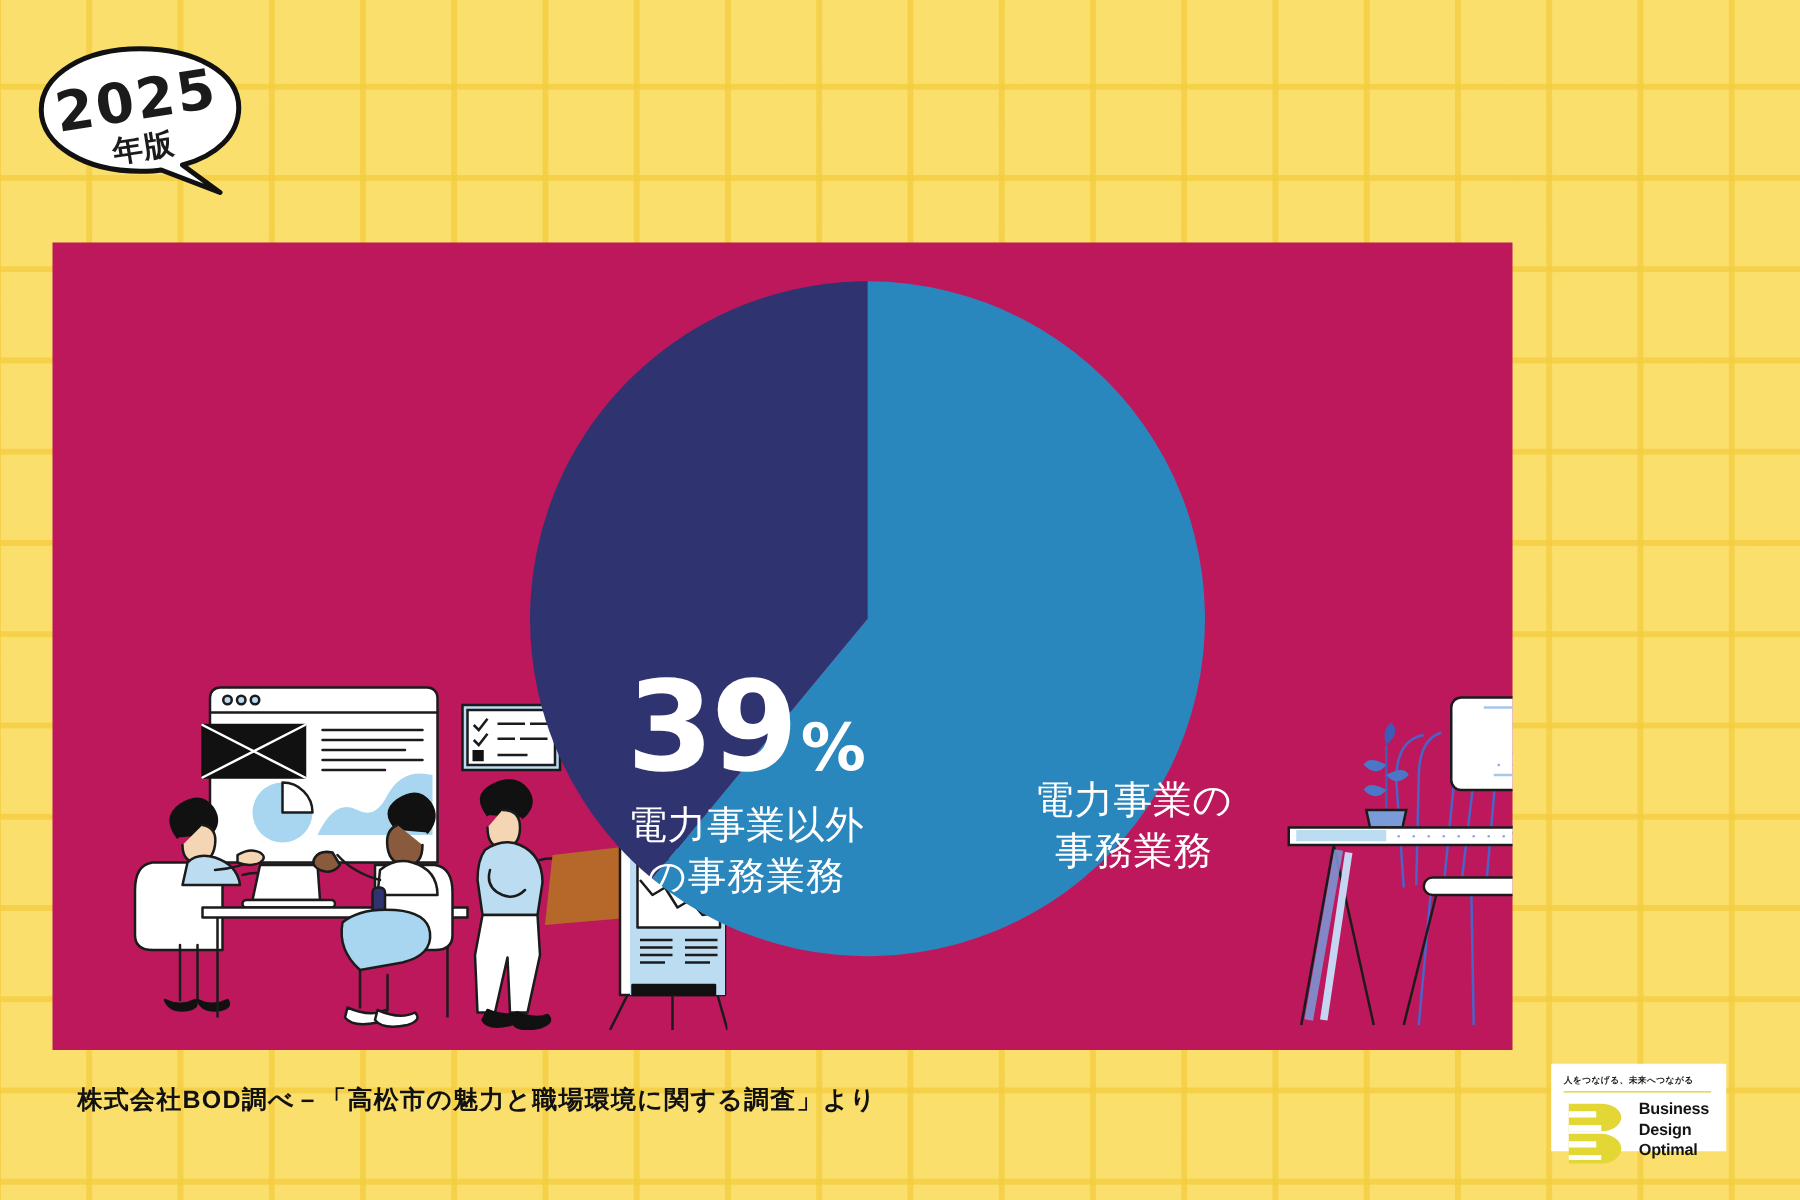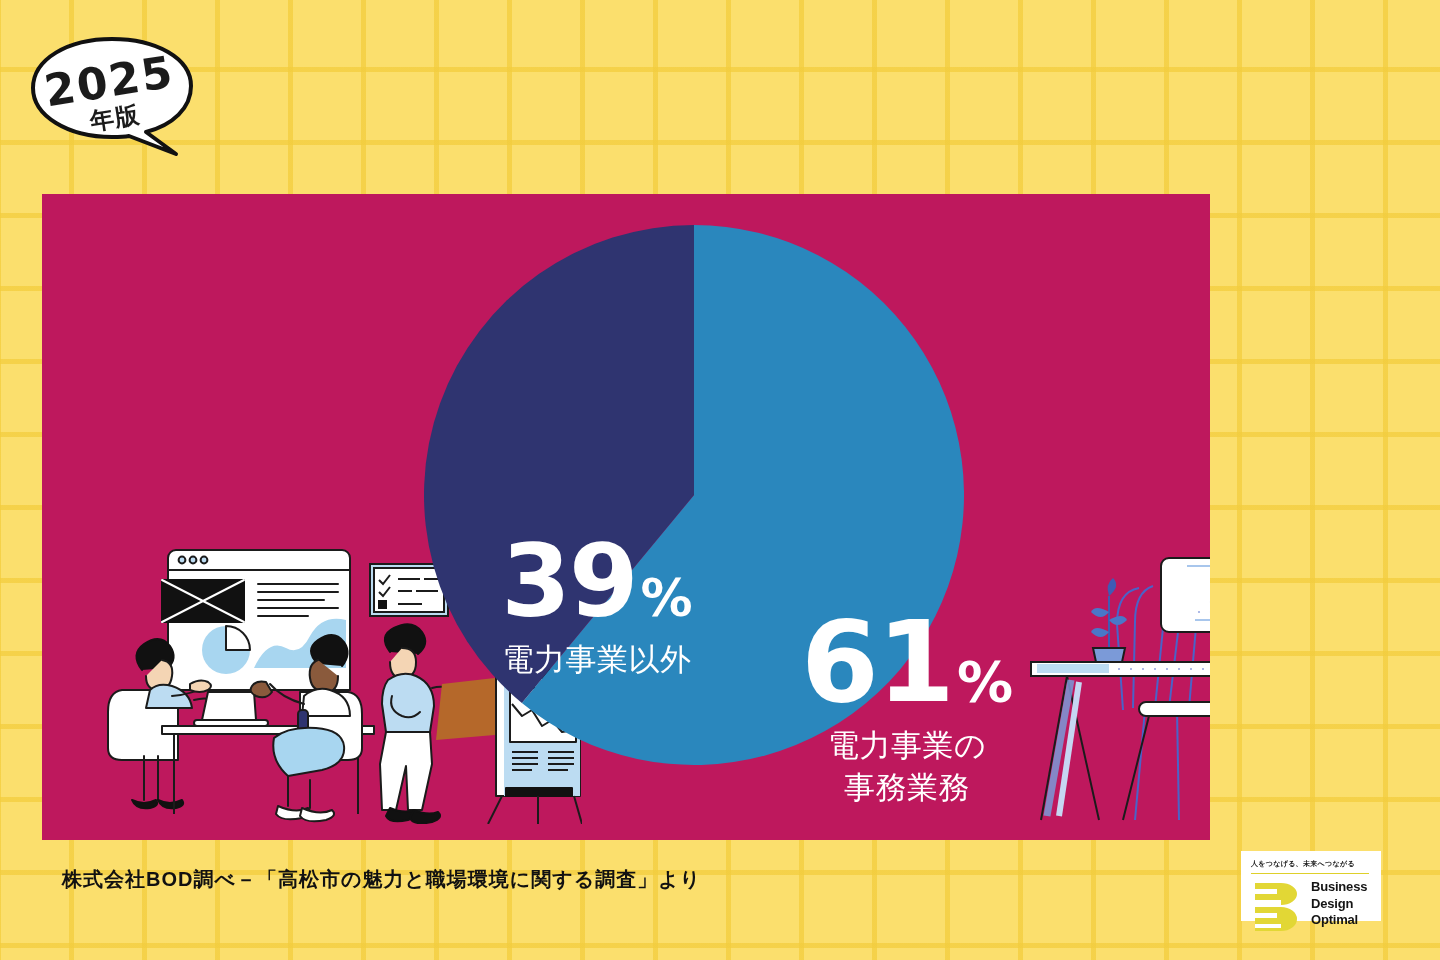--- a/index.html
+++ b/index.html
@@ -498,28 +498,25 @@
       </svg>
     </div>
 
     <div class="pie-label" id="label-39">
       <div class="pct-row">
         <span class="pct-num">39</span>
         <span class="pct-sign">%</span>
       </div>
       <div class="pie-sub">
         <div>電力事業以外</div>
+        <div>の事務業務</div>
       </div>
     </div>
 
     <div class="pie-label" id="label-61">
-      <div class="pct-row">
-        <span class="pct-num">61</span>
-        <span class="pct-sign">%</span>
-      </div>
       <div class="pie-sub">
         <div>電力事業の</div>
         <div>事務業務</div>
       </div>
     </div>
 
   </div>
 
   <div id="footer-caption">株式会社BOD調べ－「高松市の魅力と職場環境に関する調査」より</div>
 

